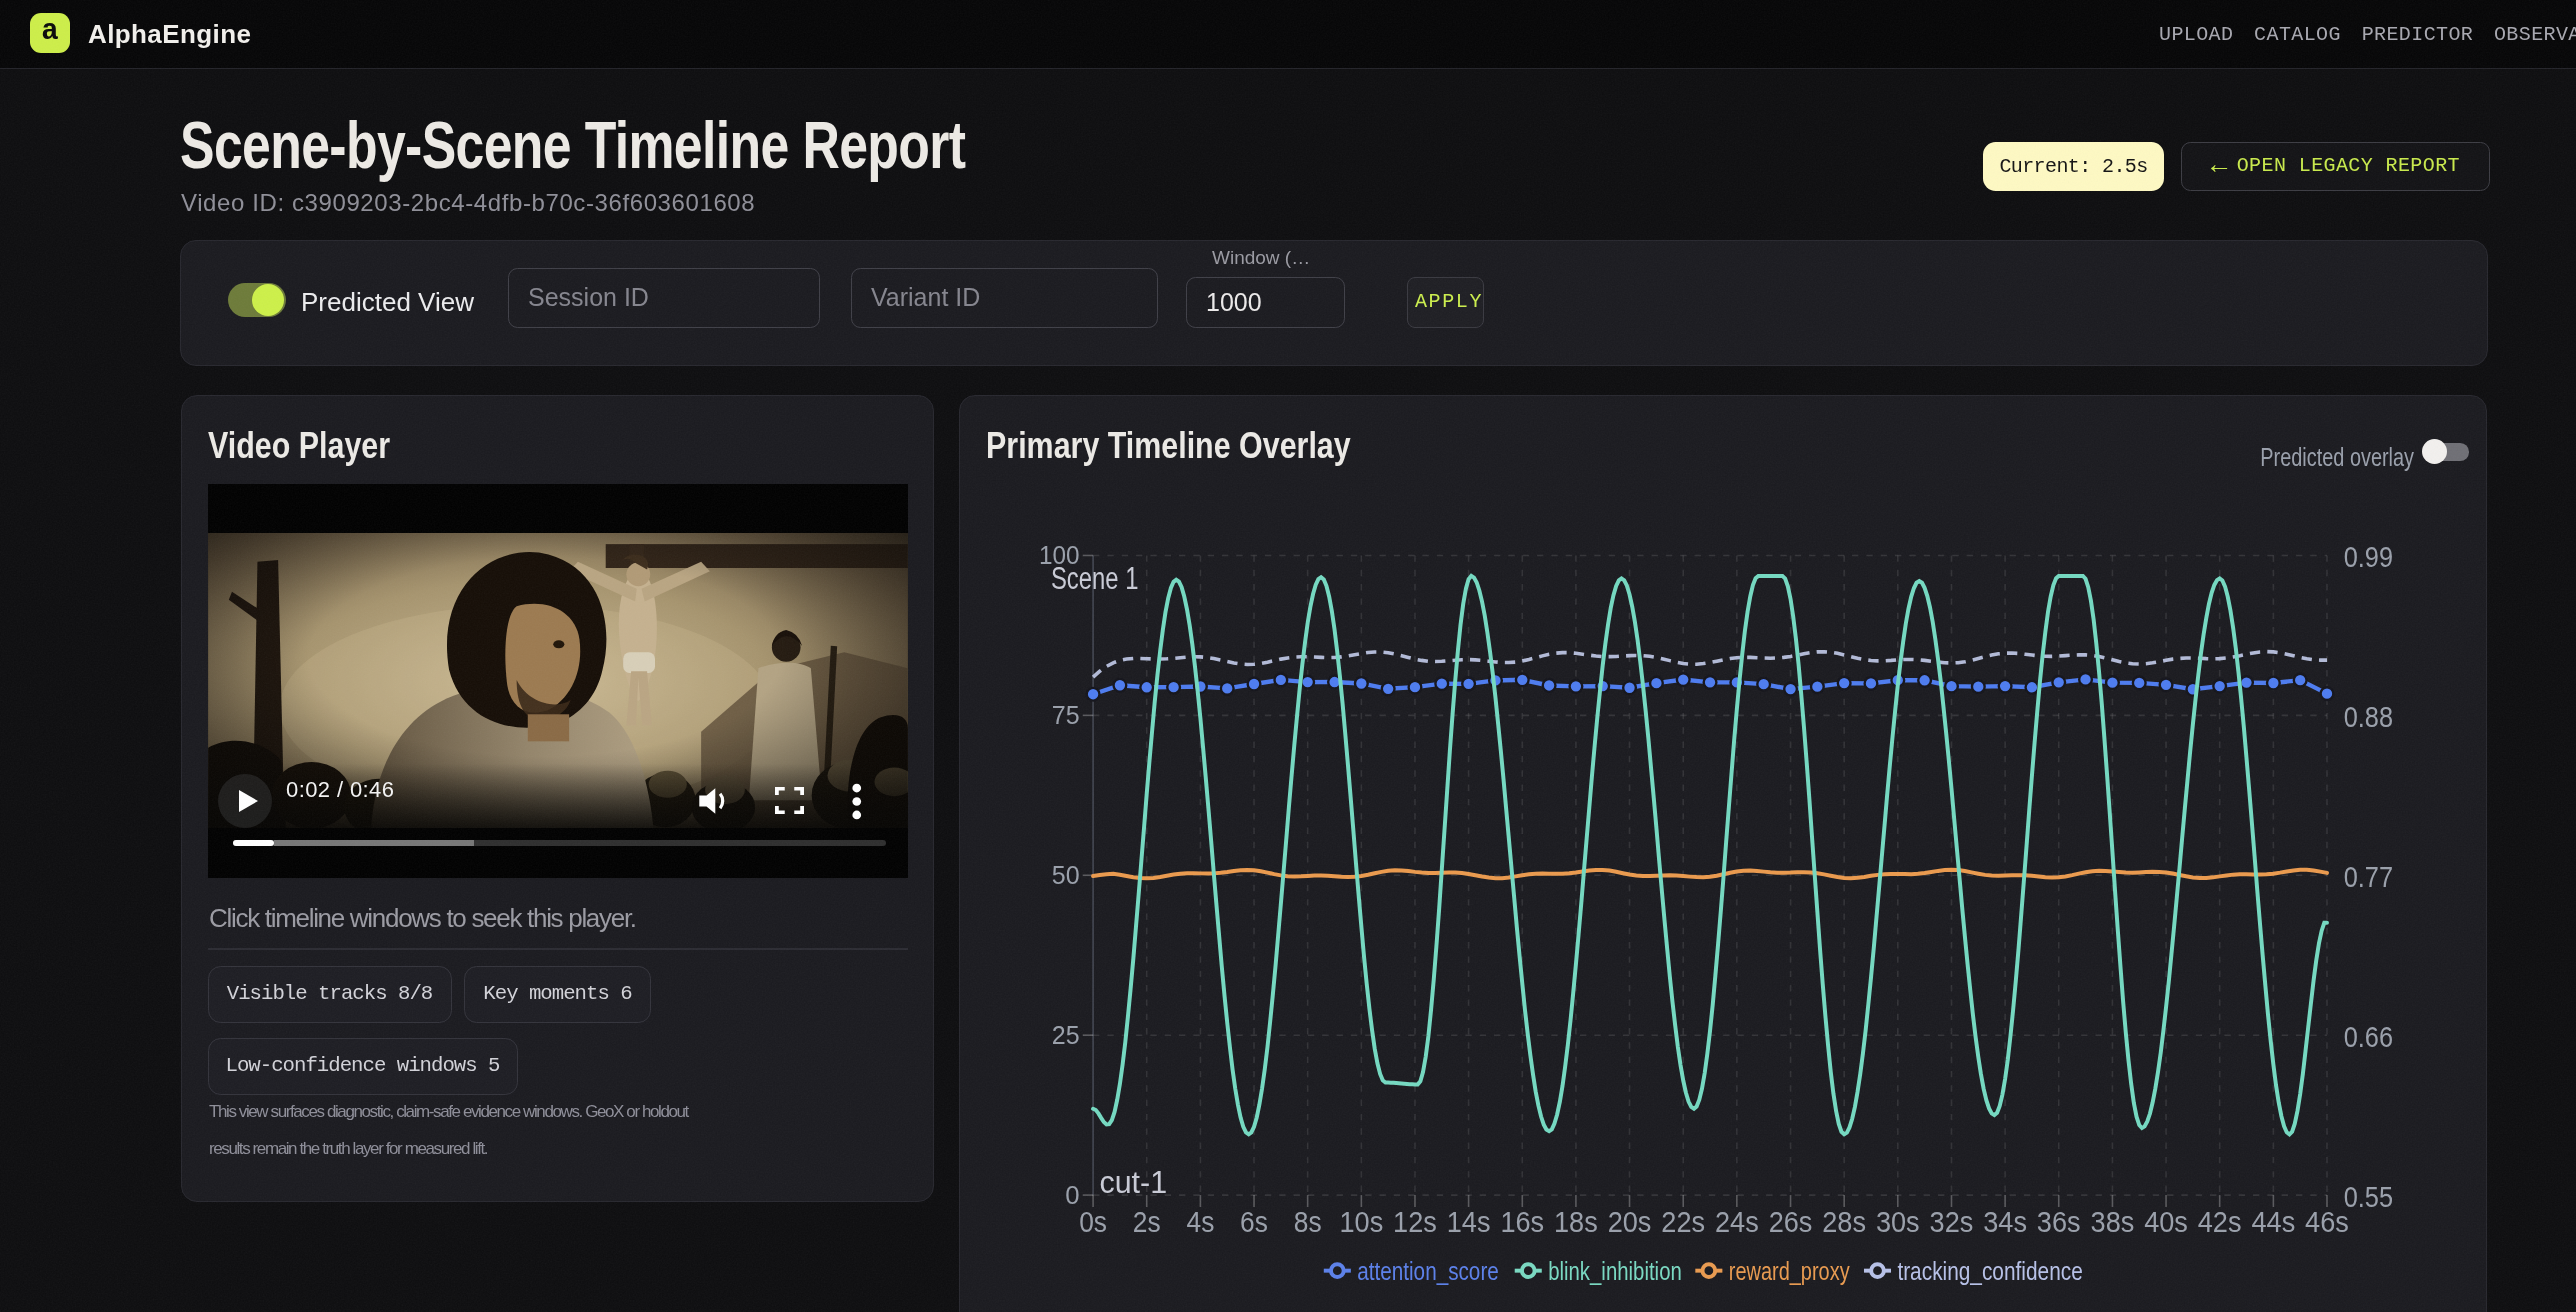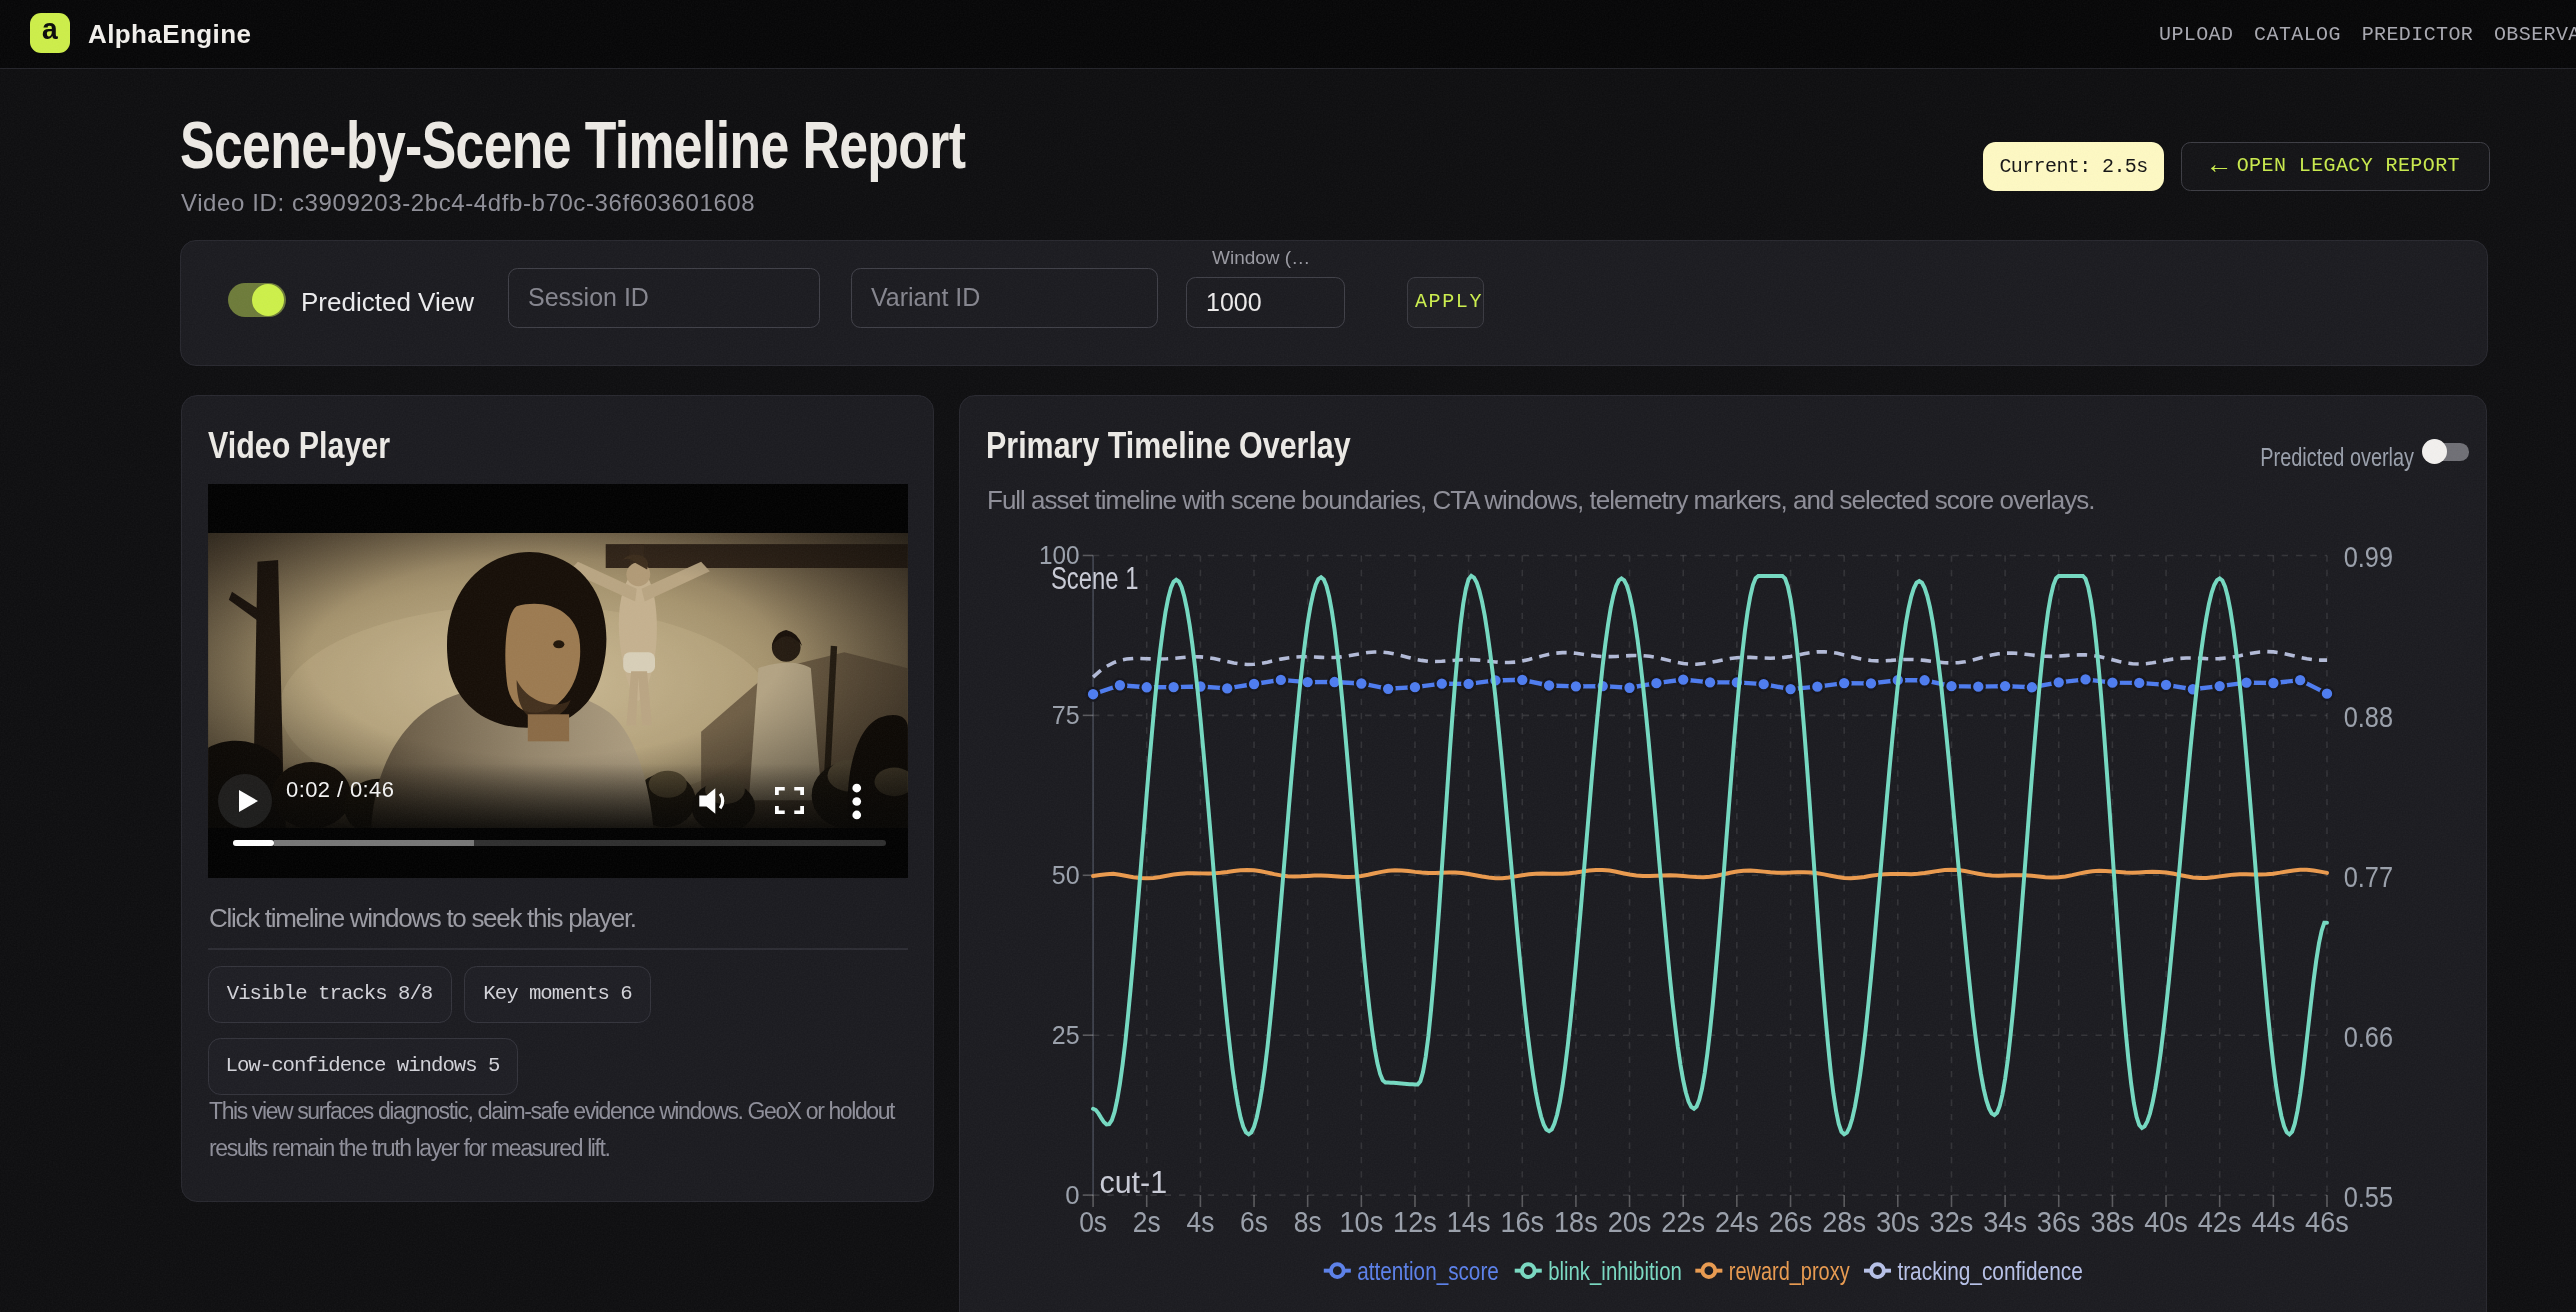--- a/index.html
+++ b/index.html
@@ -32,21 +32,21 @@
 #vtime{position:absolute;left:78px;top:293px;font-size:22px;color:#f4f4f4;letter-spacing:0.4px}
 #pbar{position:absolute;left:25px;top:356px;width:653px;height:5.6px;border-radius:3.2px;background:rgba(255,255,255,0.18)}
 #pbar .played{position:absolute;left:0;top:0;width:41px;height:5.6px;border-radius:3.2px;background:#fff}
 #pbar .buff{position:absolute;left:41px;top:0;width:200px;height:5.6px;background:rgba(255,255,255,0.35)}
 #clicktext{position:absolute;left:27px;top:507px;font-size:26px;color:#9b9ba3;letter-spacing:-1.3px;white-space:nowrap}
 #vdivider{position:absolute;left:26px;top:552px;width:700px;height:1.6px;background:#2b2b32}
 .chip{position:absolute;height:57px;border:1.6px solid #33333b;border-radius:12.7px;background:#1d1d23;color:#d2d2d8;font-family:"Liberation Mono",monospace;font-size:20.7px;letter-spacing:-1px;text-align:center;line-height:54px;white-space:nowrap}
 #chip1{left:25.5px;top:570px;width:244px}
 #chip2{left:282px;top:570px;width:187px}
 #chip3{left:25.5px;top:642px;width:310px}
-#vcap{position:absolute;left:27px;top:697px;font-size:23px;color:#8e8e99;line-height:37px;letter-spacing:-1.4px;white-space:nowrap}
+#vcap{position:absolute;left:27px;top:697px;font-size:17px;color:#8e8e99;line-height:37px;letter-spacing:-1.4px;white-space:nowrap}
 #ccard{left:959px;top:395px;width:1528px;height:963px}
 #pov{position:absolute;right:72px;top:47px;font-size:25.5px;color:#9aa0ac;white-space:nowrap;transform:scaleX(0.78);transform-origin:right top}
 #ptog{position:absolute;left:1463px;top:47px;width:46px;height:17.5px;border-radius:8.8px;background:#6f6f75}
 #ptog .knob{position:absolute;left:-0.8px;top:-4px;width:25px;height:25px;border-radius:50%;background:#f2f0ee}
 #csub{position:absolute;left:27px;top:89px;font-size:26px;color:#8e8e98;letter-spacing:-1px;white-space:nowrap}
 #noise{position:absolute;left:0;top:0;width:2576px;height:1313px;opacity:0.05;pointer-events:none}
 </style></head>
 <body>
 <div id="nav">
   <div id="logo">a</div>
@@ -161,21 +161,20 @@
   <div class="chip" id="chip2">Key moments 6</div>
   <div class="chip" id="chip3">Low-confidence windows 5</div>
   <div id="vcap">This view surfaces diagnostic, claim-safe evidence windows. GeoX or holdout<br>results remain the truth layer for measured lift.</div>
 </div>
 <div class="card" id="ccard">
   <div class="ctitle">Primary Timeline Overlay</div>
   <div id="pov">Predicted overlay</div>
   <div id="ptog">
       <div class="knob"></div>
     </div>
-  <div id="csub">Full asset timeline with scene boundaries, CTA windows, telemetry markers, and selected score overlays.</div>
 </div>
 <svg width="2576" height="1313" viewBox="0 0 3238 1650" style="position:absolute;left:0;top:0">
     <line x1="1374.0" y1="698.0" x2="1374.0" y2="1502.0" stroke="rgba(160,170,200,0.30)" stroke-width="2"></line>
     <line x1="1441.4" y1="698.0" x2="1441.4" y2="1502.0" stroke="rgba(255,255,255,0.10)" stroke-width="2" stroke-dasharray="8 10"></line>
     <line x1="1508.9" y1="698.0" x2="1508.9" y2="1502.0" stroke="rgba(255,255,255,0.10)" stroke-width="2" stroke-dasharray="8 10"></line>
     <line x1="1576.3" y1="698.0" x2="1576.3" y2="1502.0" stroke="rgba(255,255,255,0.10)" stroke-width="2" stroke-dasharray="8 10"></line>
     <line x1="1643.7" y1="698.0" x2="1643.7" y2="1502.0" stroke="rgba(255,255,255,0.10)" stroke-width="2" stroke-dasharray="8 10"></line>
     <line x1="1711.2" y1="698.0" x2="1711.2" y2="1502.0" stroke="rgba(255,255,255,0.10)" stroke-width="2" stroke-dasharray="8 10"></line>
     <line x1="1778.6" y1="698.0" x2="1778.6" y2="1502.0" stroke="rgba(255,255,255,0.10)" stroke-width="2" stroke-dasharray="8 10"></line>
     <line x1="1846.0" y1="698.0" x2="1846.0" y2="1502.0" stroke="rgba(255,255,255,0.10)" stroke-width="2" stroke-dasharray="8 10"></line>

